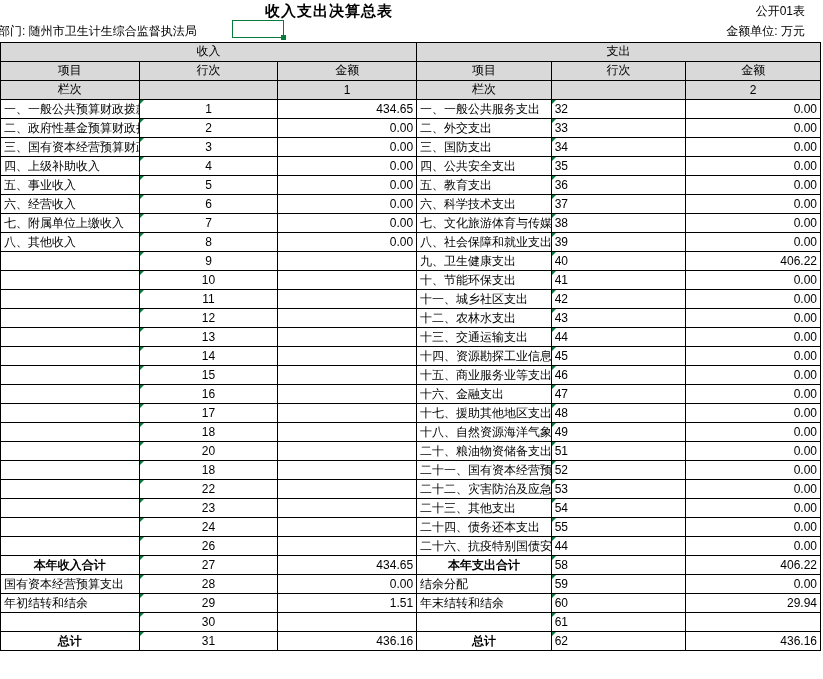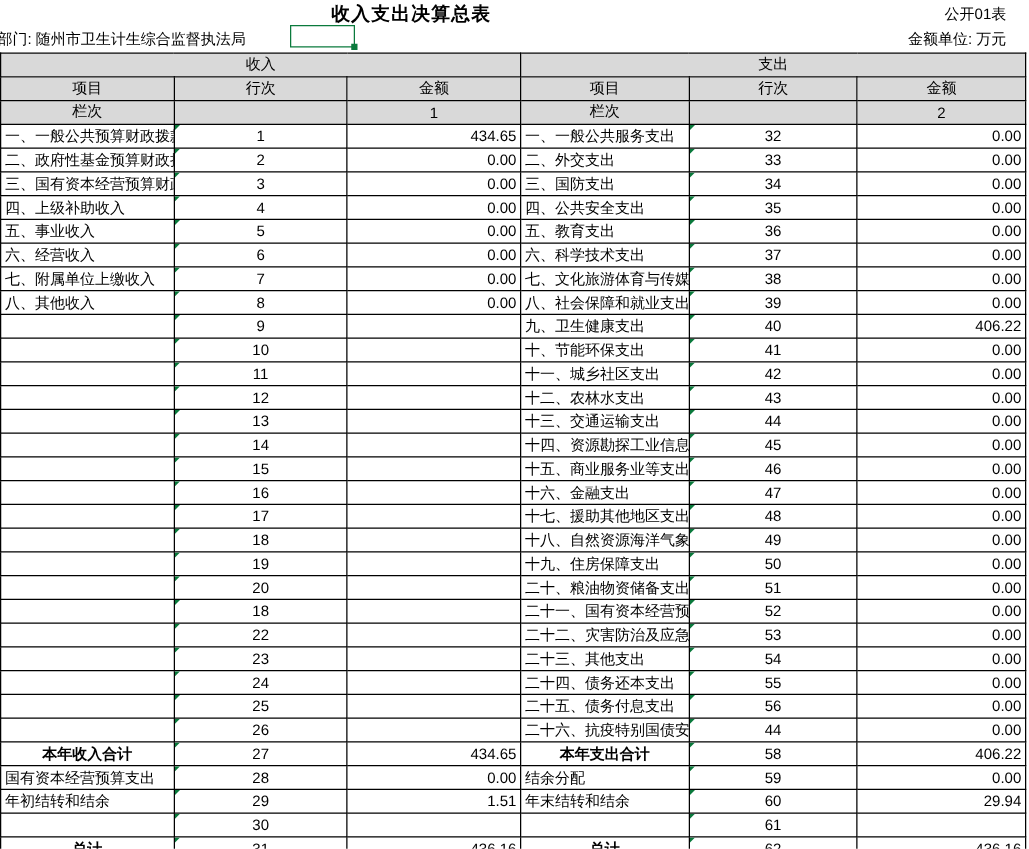--- a/index.html
+++ b/index.html
@@ -52,21 +52,21 @@
     padding:0 3px;
     font-size:12px;
     line-height:16px;
     white-space:nowrap;
     overflow:hidden;
   }
   .c-item{width:232px;}
   .c-line{width:52px;text-align:center;}
   .c-amt{width:120px;text-align:right;padding-right:5px;}
   .c-item2{width:225px;}
-  .c-line2{width:52px;text-align:center;}
+  .c-line2{width:52px;}
   .c-amt2{width:120px;text-align:right;padding-right:5px;}
 
   .hdr{text-align:center;font-weight:normal;font-family:Liberation Mono, monospace;}
   .bold{font-weight:bold;}
   .ctr{text-align:center;}
   .shade{background:#d9d9d9;}
 
   
   .mark{position:relative;}
   .mark:before{
@@ -253,28 +253,20 @@
         <tr>
           <td class="c-item"></td>
           <td class="c-line mark">18</td>
           <td class="c-amt"></td>
           <td class="c-item2">十八、自然资源海洋气象等支出</td>
           <td class="c-line2 mark">49</td>
           <td class="c-amt2">0.00</td>
         </tr>
         <tr>
           <td class="c-item"></td>
-          <td class="c-line mark">19</td>
-          <td class="c-amt"></td>
-          <td class="c-item2">十九、住房保障支出</td>
-          <td class="c-line2 mark">50</td>
-          <td class="c-amt2">0.00</td>
-        </tr>
-        <tr>
-          <td class="c-item"></td>
           <td class="c-line mark">20</td>
           <td class="c-amt"></td>
           <td class="c-item2">二十、粮油物资储备支出</td>
           <td class="c-line2 mark">51</td>
           <td class="c-amt2">0.00</td>
         </tr>
         <tr>
           <td class="c-item"></td>
           <td class="c-line mark">18</td>
           <td class="c-amt"></td>
@@ -297,28 +289,20 @@
           <td class="c-item2">二十三、其他支出</td>
           <td class="c-line2 mark">54</td>
           <td class="c-amt2">0.00</td>
         </tr>
         <tr>
           <td class="c-item"></td>
           <td class="c-line mark">24</td>
           <td class="c-amt"></td>
           <td class="c-item2">二十四、债务还本支出</td>
           <td class="c-line2 mark">55</td>
-          <td class="c-amt2">0.00</td>
-        </tr>
-        <tr>
-          <td class="c-item"></td>
-          <td class="c-line mark">25</td>
-          <td class="c-amt"></td>
-          <td class="c-item2">二十五、债务付息支出</td>
-          <td class="c-line2 mark">56</td>
           <td class="c-amt2">0.00</td>
         </tr>
         <tr>
           <td class="c-item"></td>
           <td class="c-line mark">26</td>
           <td class="c-amt"></td>
           <td class="c-item2">二十六、抗疫特别国债安排的支出</td>
           <td class="c-line2 mark">44</td>
           <td class="c-amt2">0.00</td>
         </tr>

